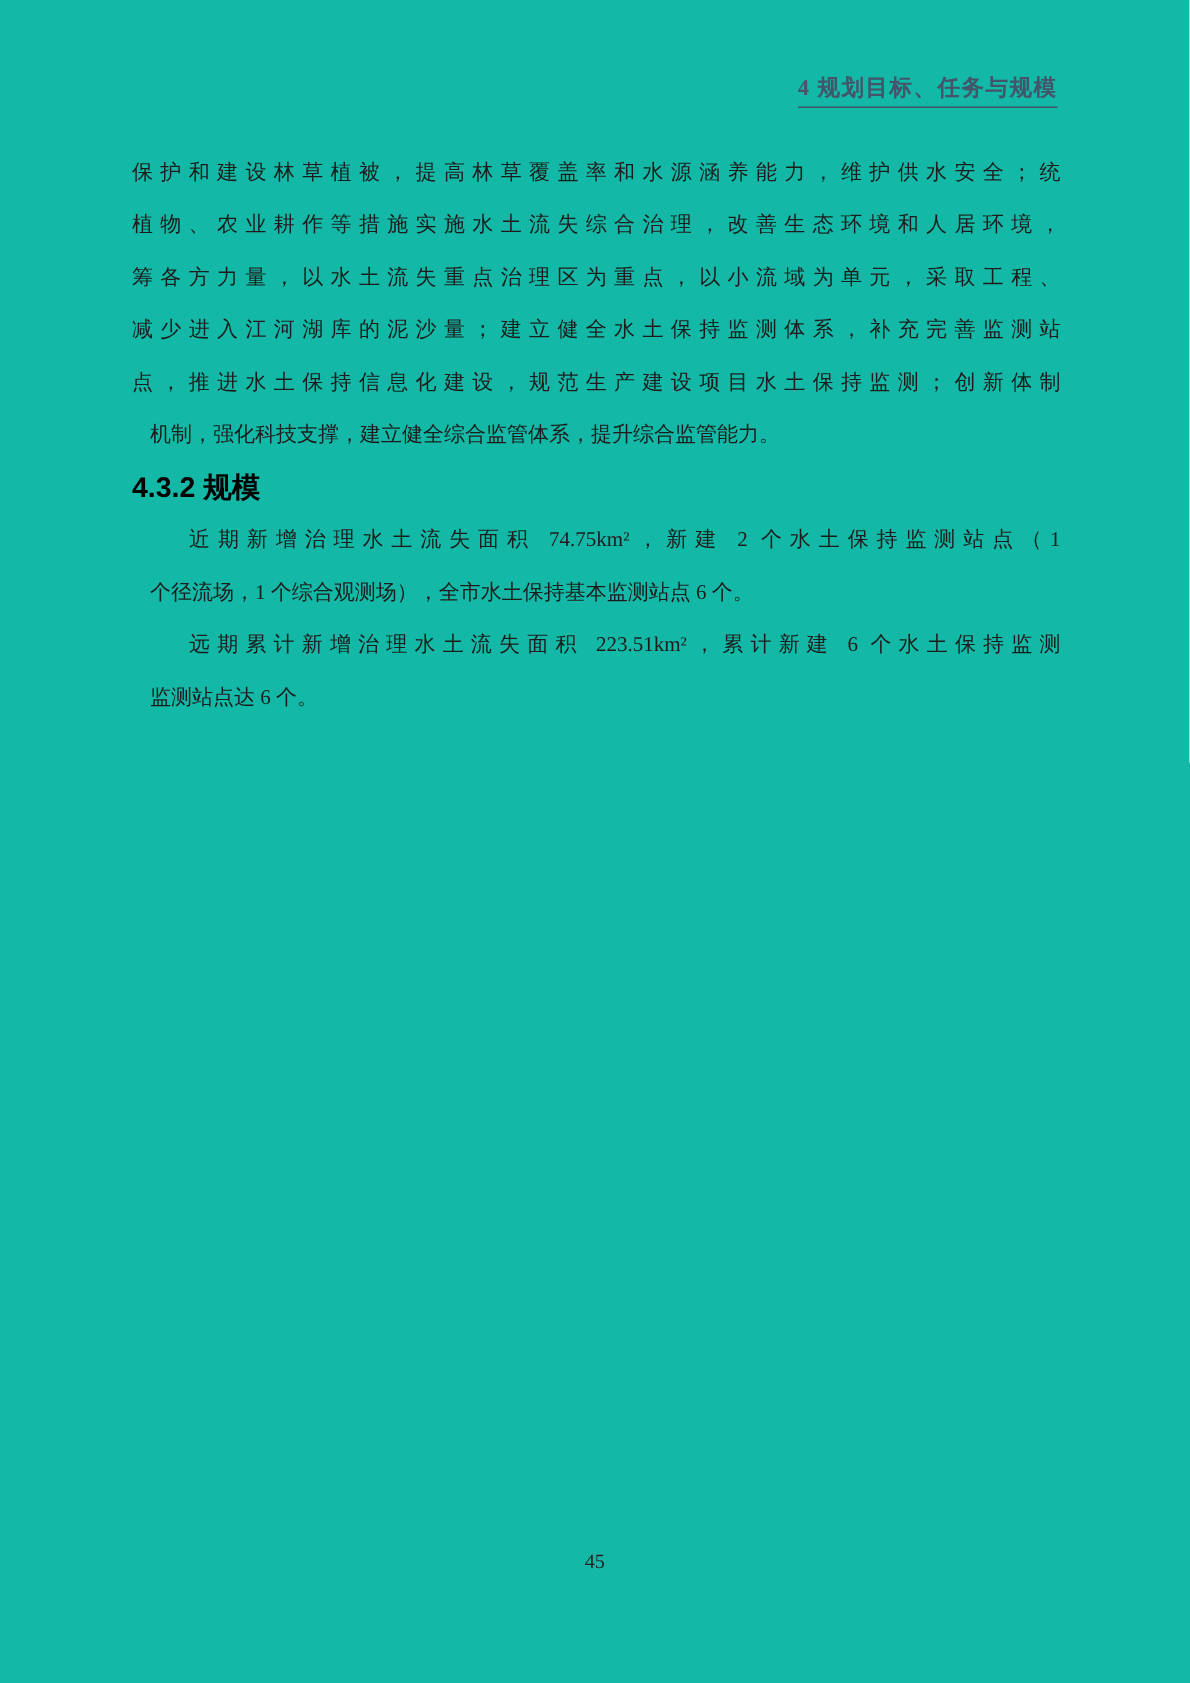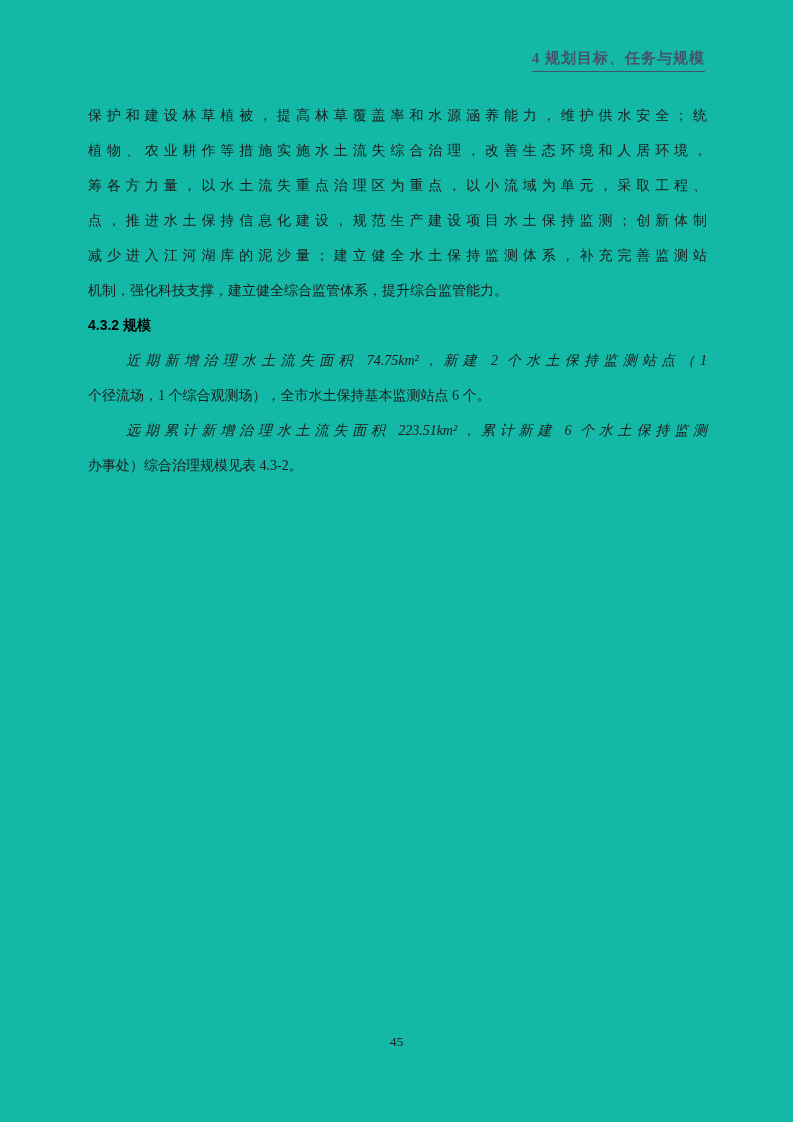--- a/index.html
+++ b/index.html
@@ -41,28 +41,28 @@
     font-size: 14px;
     line-height: 35px;
     color: #1c1c1c;
     white-space: nowrap;
     text-align: justify;
     text-align-last: justify;
     overflow: visible;
   }
   .line.last {
     text-align-last: left;
+    margin-left: 12px;
   }
   .line.indent {
     text-indent: 38px;
-    font-style: italic;
   }
   .heading {
     font-family: "Liberation Sans", "DejaVu Sans", sans-serif;
-    font-size: 14px;
+    font-size: 19px;
     line-height: 35px;
     font-weight: bold;
     color: #000000;
     white-space: nowrap;
   }
   .page-footer {
     position: absolute;
     top: 1032px;
     left: 0;
     width: 100%;
@@ -81,34 +81,34 @@
 
   <div class="page-header">
     <span class="header-text">4 规划目标、任务与规模</span>
   </div>
 
   <div class="doc-body">
       <div class="paragraph">
         <div class="line">保护和建设林草植被，提高林草覆盖率和水源涵养能力，维护供水安全；统</div>
         <div class="line">植物、农业耕作等措施实施水土流失综合治理，改善生态环境和人居环境，</div>
         <div class="line">筹各方力量，以水土流失重点治理区为重点，以小流域为单元，采取工程、</div>
+        <div class="line">减少进入江河湖库的泥沙量；建立健全水土保持监测体系，补充完善监测站</div>
         <div class="line">点，推进水土保持信息化建设，规范生产建设项目水土保持监测；创新体制</div>
-        <div class="line">减少进入江河湖库的泥沙量；建立健全水土保持监测体系，补充完善监测站</div>
         <div class="line last">机制，强化科技支撑，建立健全综合监管体系，提升综合监管能力。</div>
       </div>
       <div class="heading">4.3.2 规模</div>
       <div class="paragraph">
         <div class="line indent">近期新增治理水土流失面积 74.75km²，新建 2 个水土保持监测站点（1</div>
         <div class="line last">个径流场，1 个综合观测场），全市水土保持基本监测站点 6 个。</div>
       </div>
       <div class="paragraph">
         <div class="line indent">远期累计新增治理水土流失面积 223.51km²，累计新建 6 个水土保持监测</div>
+        <div class="line last">监测站点达 6 个。</div>
       </div>
       <div class="paragraph">
-        <div class="line last">办事处）综合治理规模见表 4.3-2。</div>
       </div>
     </div>
 
   <div class="page-footer">
     <span class="page-number">45</span>
   </div>
 
 </div>
 
 </body></html>

